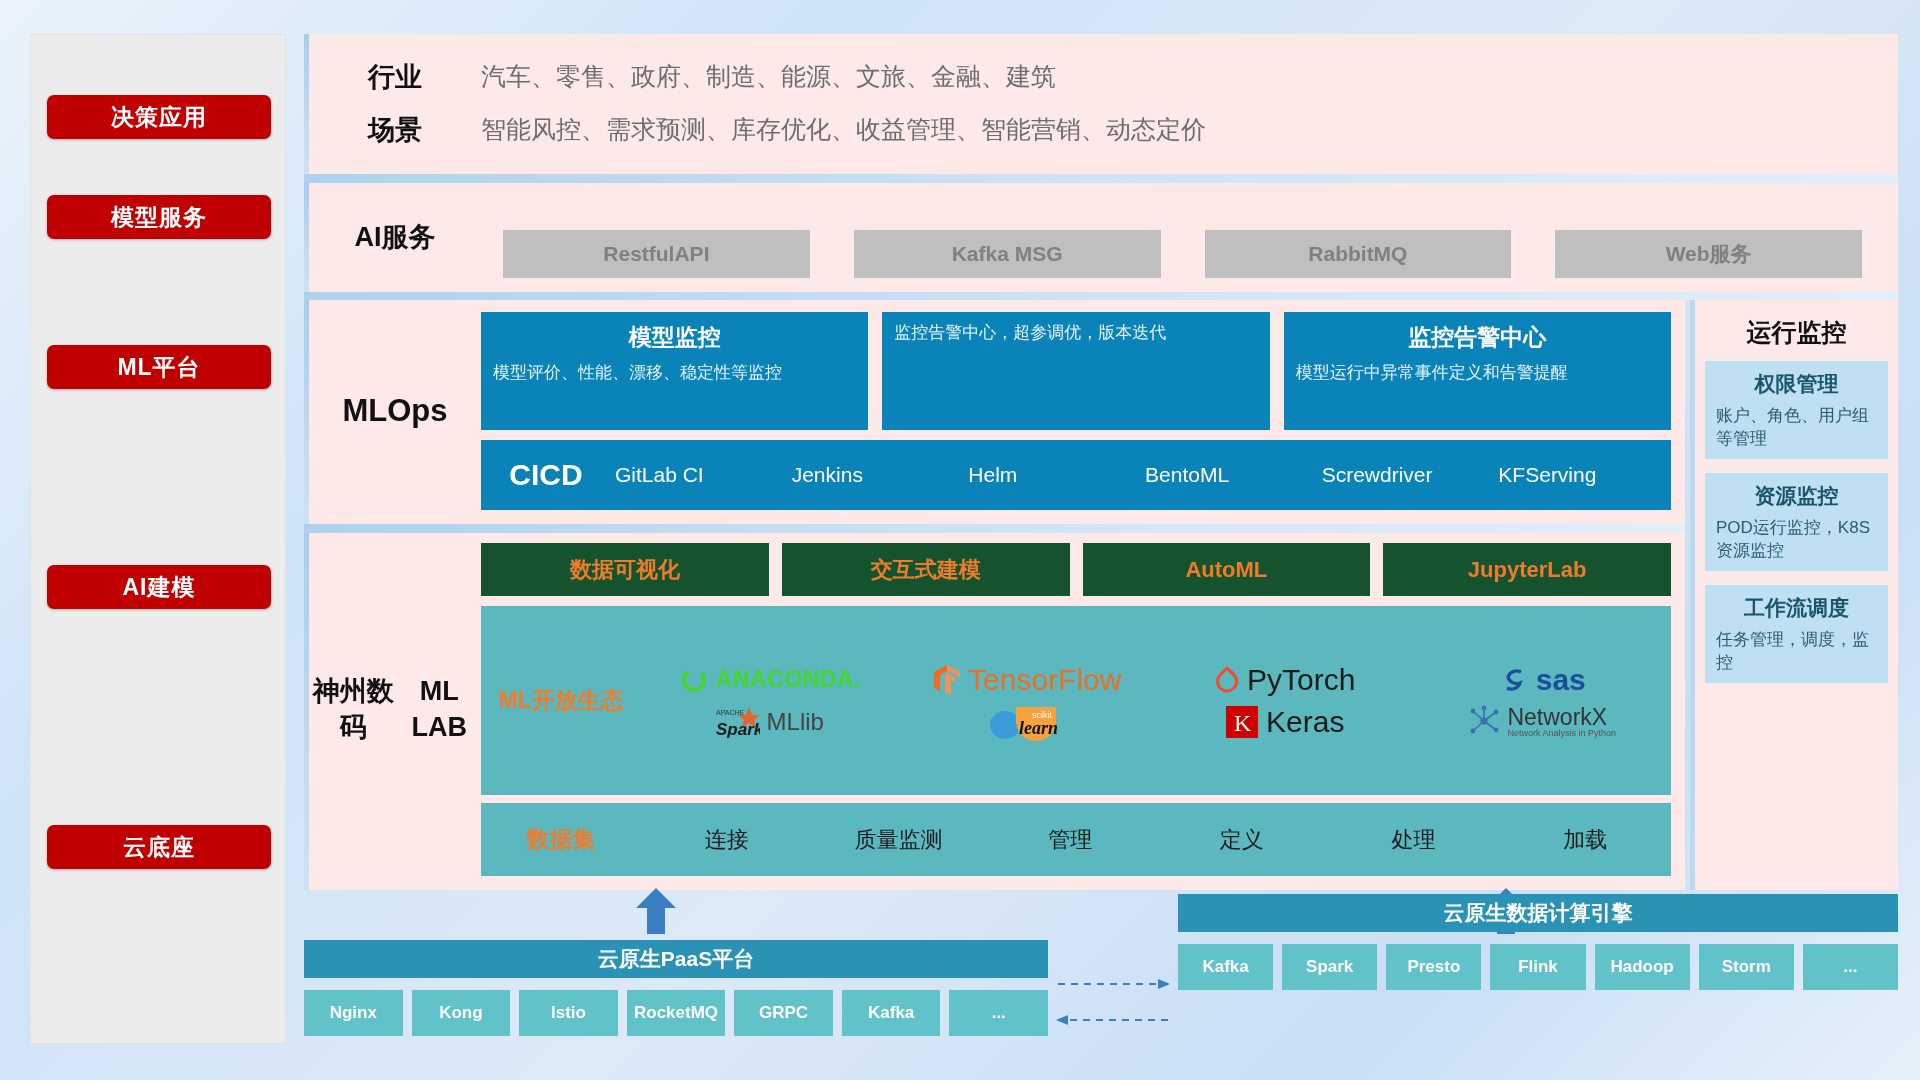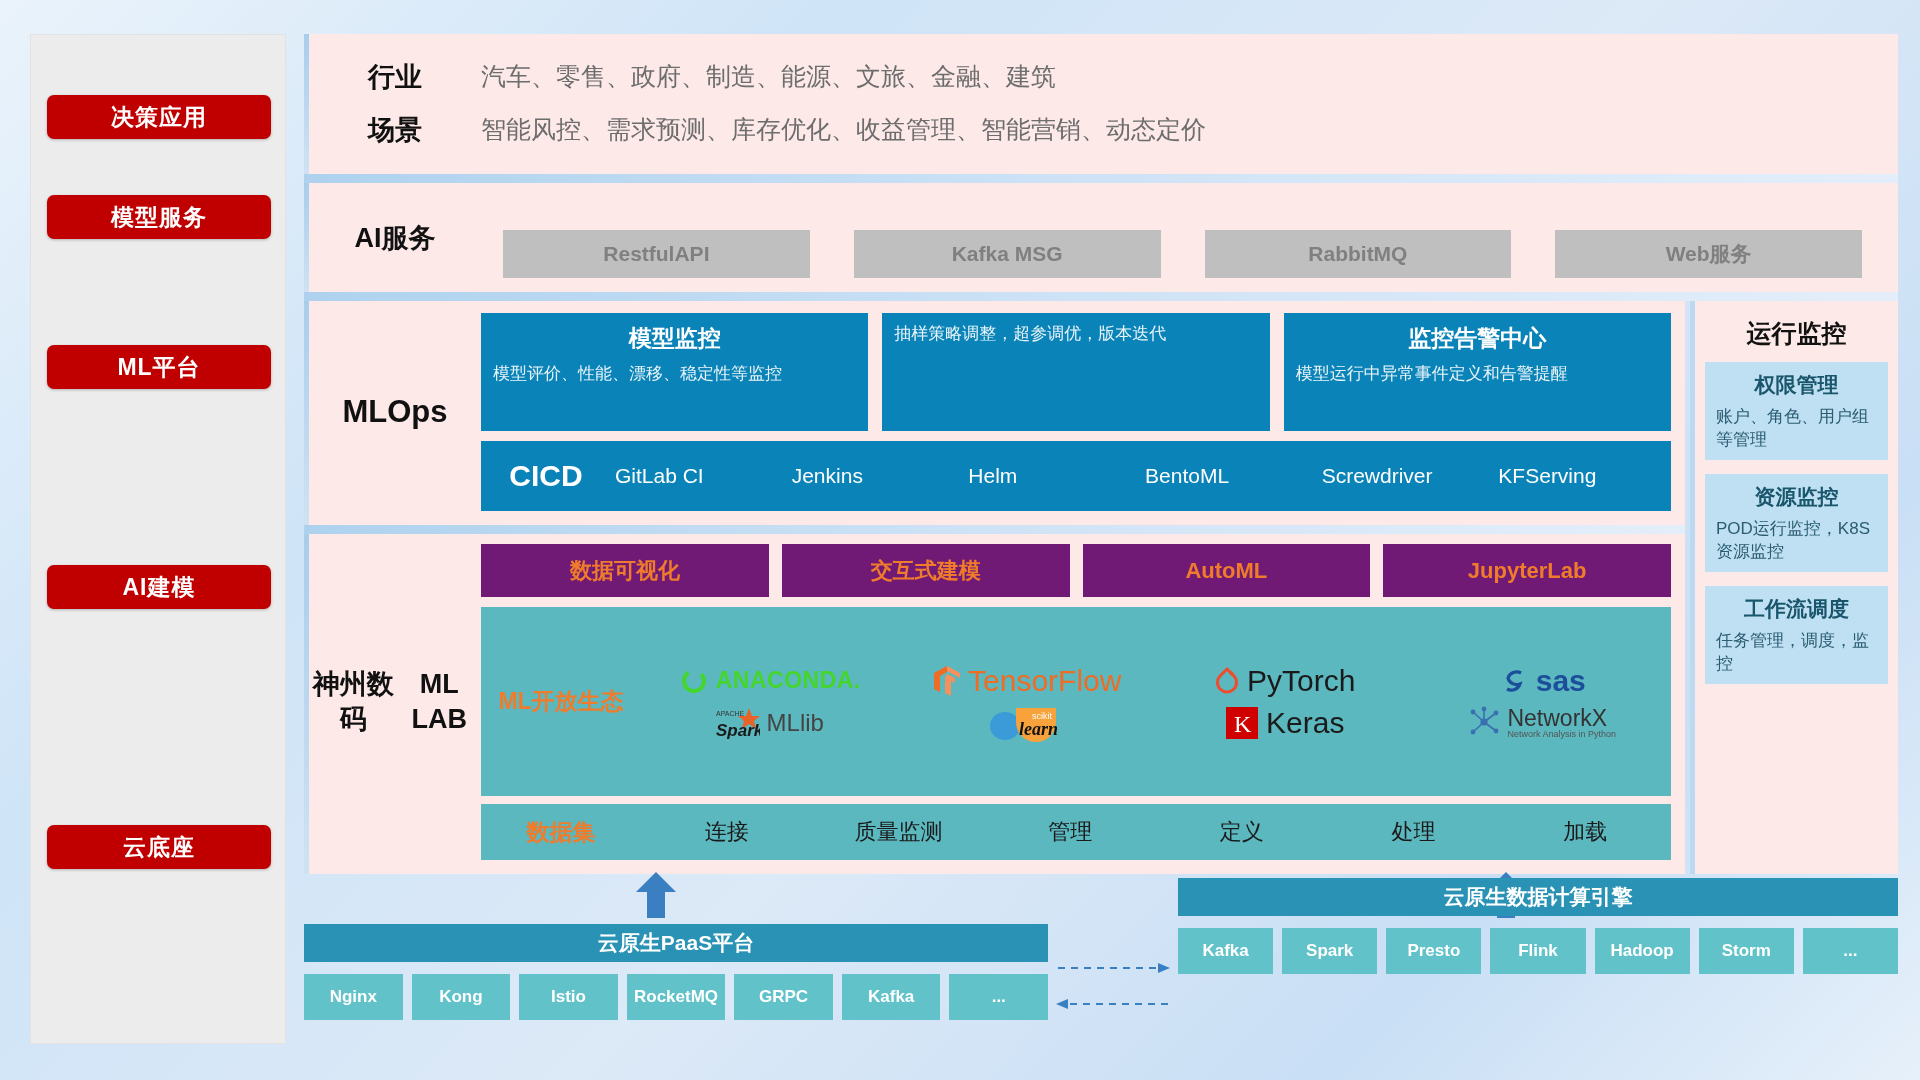--- a/index.html
+++ b/index.html
@@ -68,28 +68,28 @@
   .cicd-title { width:130px; flex:0 0 130px; text-align:center; font-size:30px; font-weight:bold; }
   .cicd-items { flex:1; display:flex; }
   .cicd-item { flex:1; font-size:21px; text-align:left; line-height:1.25; padding-left:4px; word-break:break-all; }
 
   
   .row4 { display:flex; padding:10px 0 14px 0; }
   .row4-label { width:172px; flex:0 0 172px; display:flex; align-items:center; justify-content:center;
                 font-size:27px; font-weight:bold; color:#111; text-align:center; line-height:1.3; }
   .row4-right { flex:1; padding-right:14px; }
   .tools { display:flex; gap:13px; }
-  .tool { flex:1; background:#701a75; height:53px; display:flex; align-items:center; justify-content:center;
+  .tool { flex:1; background:#14532d; height:53px; display:flex; align-items:center; justify-content:center;
           color:#f07c2b; font-size:22px; font-weight:bold; }
   .eco { margin-top:10px; background:#5bb8bf; display:flex; align-items:center; height:189px; }
   .eco-label { width:160px; flex:0 0 160px; text-align:center; color:#f07c2b; font-size:23px; font-weight:bold; }
   .eco-logos { flex:1; display:grid; grid-template-columns:repeat(4,1fr); grid-template-rows:1fr 1fr; align-items:center; justify-items:center; }
   .logo { display:flex; align-items:center; gap:7px; }
   .logo-txt { font-size:27px; }
-  .ds { margin-top:8px; background:#5bb8bf; height:56px; display:flex; align-items:center; }
+  .ds { margin-top:8px; background:#5bb8bf; height:73px; display:flex; align-items:center; }
   .ds-label { width:160px; flex:0 0 160px; text-align:center; color:#f07c2b; font-size:23px; font-weight:bold; }
   .ds-items { flex:1; display:flex;font-family:Liberation Mono, monospace; }
   .ds-item { flex:1; text-align:center; color:#1a1a1a; font-size:22px; }
 
   
   .rightcol { width:208px; flex:0 0 208px; margin-left:5px; display:flex; flex-direction:column;
               background:#fce9e8; border-left:5px solid #bcd9f1; padding:0 10px; }
   .rc-title { font-size:25px; font-weight:bold; text-align:center; color:#111; padding:16px 0 12px 0; }
   .rc-card { background:#bfe0f2; margin-bottom:14px; padding:9px 11px 8px 11px; }
   .rc-card h5 { font-size:21px; font-weight:bold; text-align:center; color:#19556b; margin-bottom:7px; }
@@ -150,21 +150,21 @@
       <div style="flex:1;display:flex;flex-direction:column;">
         <div class="band row3">
           <div class="row3-label">MLOps</div>
           <div class="row3-right">
             <div class="mlops-cards">
               <div class="mlops-card">
                 <h4>模型监控</h4>
                 <p>模型评价、性能、漂移、稳定性等监控</p>
               </div>
               <div class="mlops-card">
-                <p>抽样策略调整，超参调优，版本迭代</p>
+                <p>监控告警中心，超参调优，版本迭代</p>
               </div>
               <div class="mlops-card">
                 <h4>监控告警中心</h4>
                 <p>模型运行中异常事件定义和告警提醒</p>
               </div>
             </div>
             <div class="cicd-bar">
               <div class="cicd-title">CICD</div>
               <div class="cicd-items">
                 <div class="cicd-item">GitLab CI</div>

